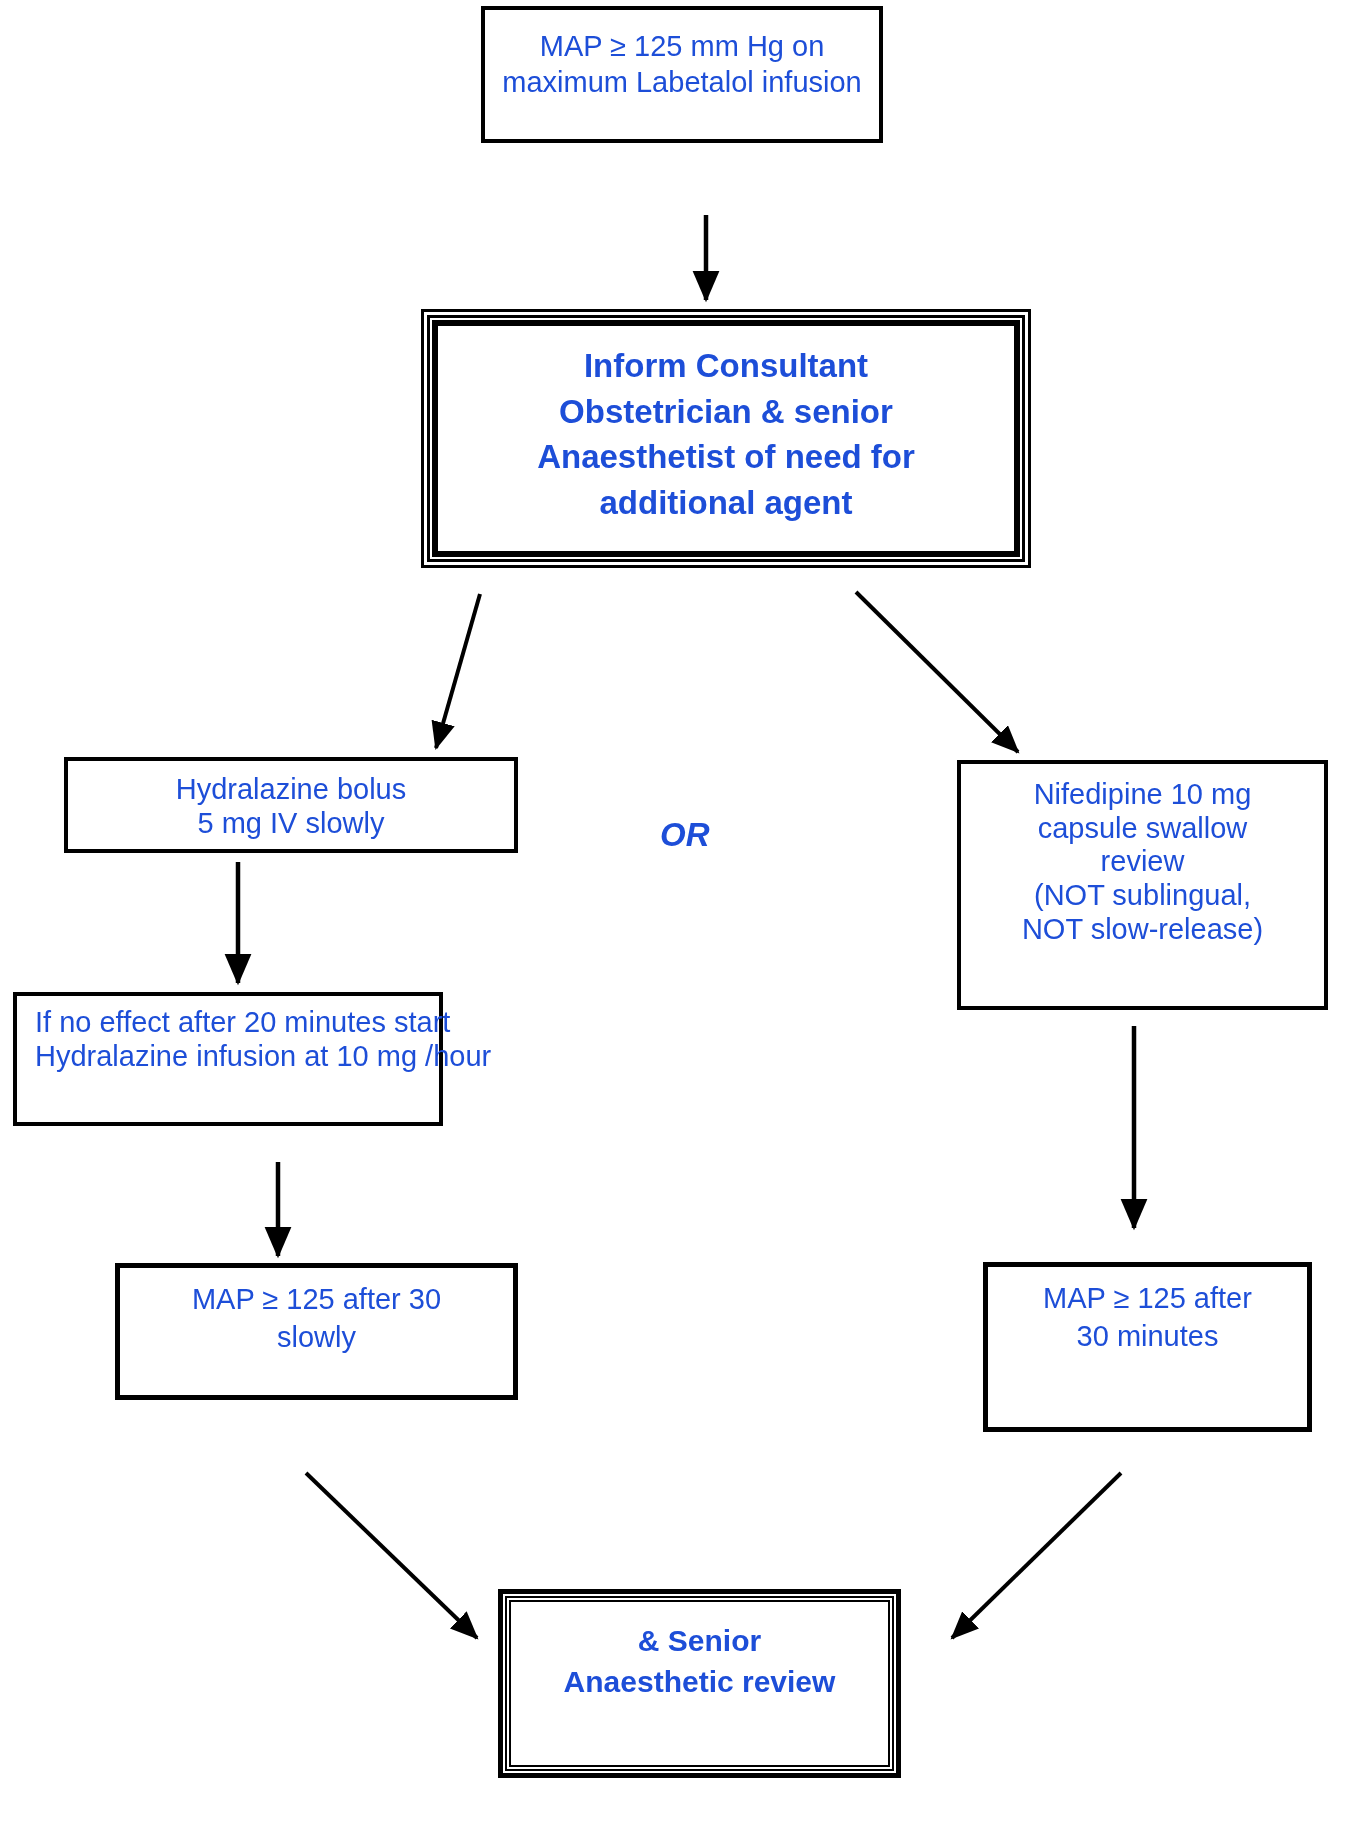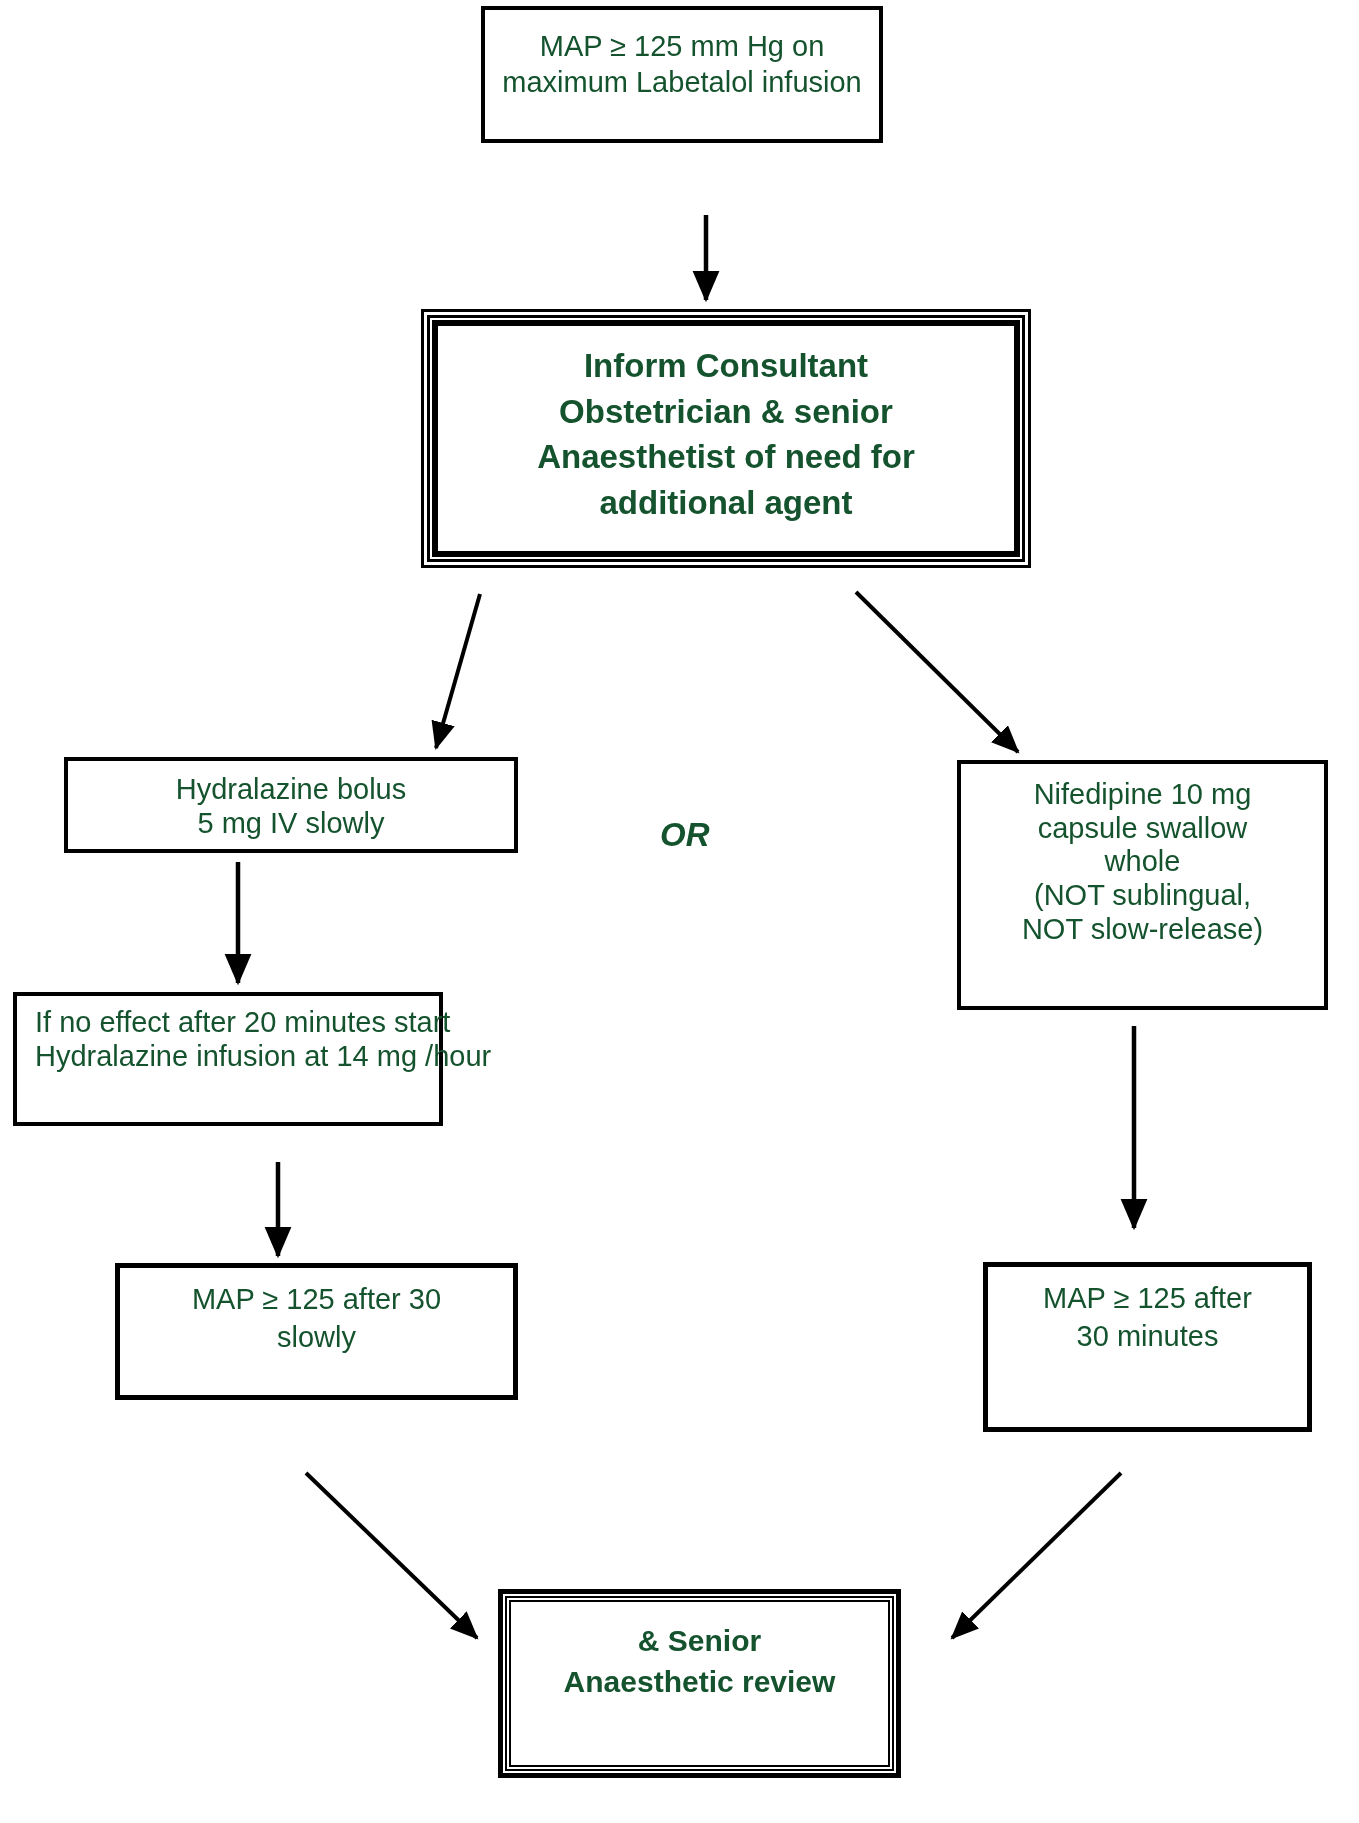--- a/index.html
+++ b/index.html
@@ -1,21 +1,21 @@
 <!DOCTYPE html>
 <html><head>
 <meta charset="utf-8">
 <style>
   html, body { margin: 0; padding: 0; background: #ffffff; }
   .canvas {
     position: relative;
     width: 1359px;
     height: 1823px;
     background: #ffffff;
-    color: #14532d;
+    color: #1d4ed8;
     font-family: "Liberation Sans", sans-serif;
     overflow: hidden;
   }
   .arrow-layer {
     position: absolute;
     left: 0; top: 0;
     width: 1359px; height: 1823px;
     pointer-events: none;
   }
   .node {
@@ -97,28 +97,28 @@
   <div class="node lh-tight" style="left:64px; top:757px; width:454px; height:96px; padding-top:12px;">
     <div class="line">Hydralazine bolus</div>
     <div class="line">5 mg IV slowly</div>
   </div>
 
   <div class="or-label">OR</div>
 
   <div class="node lh-tight" style="left:957px; top:760px; width:371px; height:250px; padding-top:14px;">
     <div class="line">Nifedipine 10 mg</div>
     <div class="line">capsule swallow</div>
-    <div class="line">whole</div>
+    <div class="line">review</div>
     <div class="line">(NOT sublingual,</div>
     <div class="line">NOT slow-release)</div>
   </div>
 
   <div class="node lh-tight left-align" style="left:13px; top:992px; width:430px; height:134px; padding:10px 0 0 18px;">
     <div class="line">If no effect after 20 minutes start</div>
-    <div class="line">Hydralazine infusion at 14 mg /hour</div>
+    <div class="line">Hydralazine infusion at 10 mg /hour</div>
   </div>
 
   <div class="node lh-med" style="left:115px; top:1263px; width:403px; height:137px; border-width:5px; padding-top:13px;">
     <div class="line">MAP ≥ 125 after 30</div>
     <div class="line">slowly</div>
   </div>
 
   <div class="node lh-med" style="left:983px; top:1262px; width:329px; height:170px; border-width:5px; padding-top:13px;">
     <div class="line">MAP ≥ 125 after</div>
     <div class="line">30 minutes</div>

